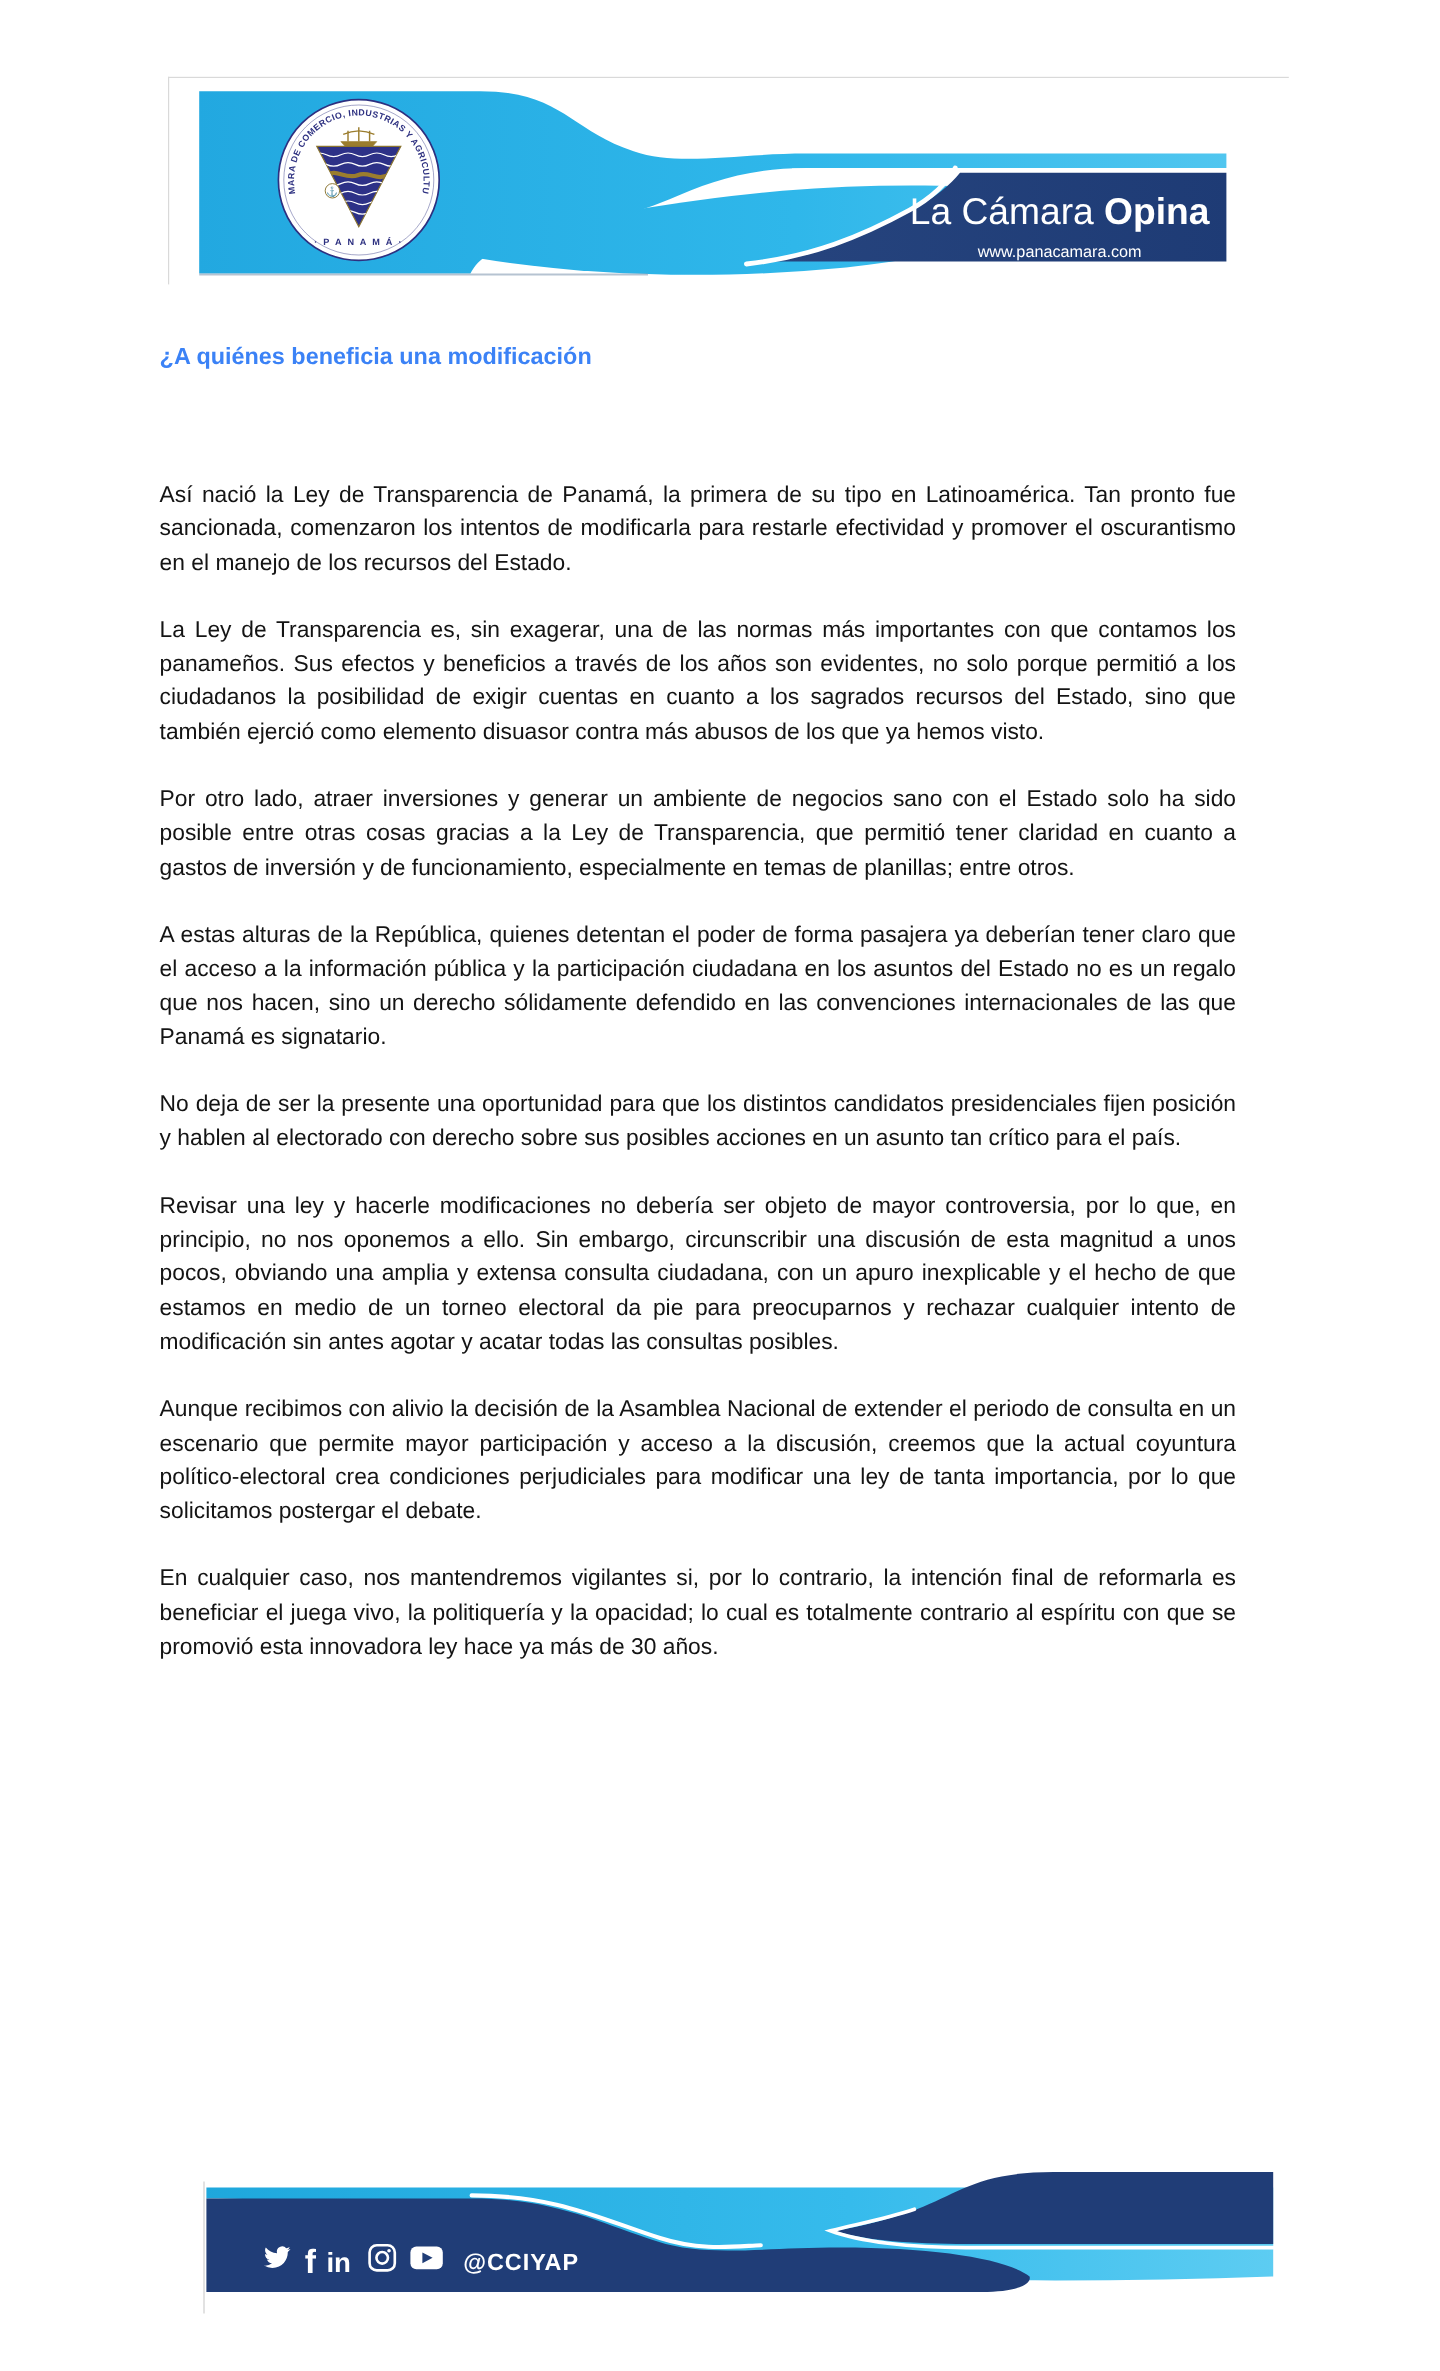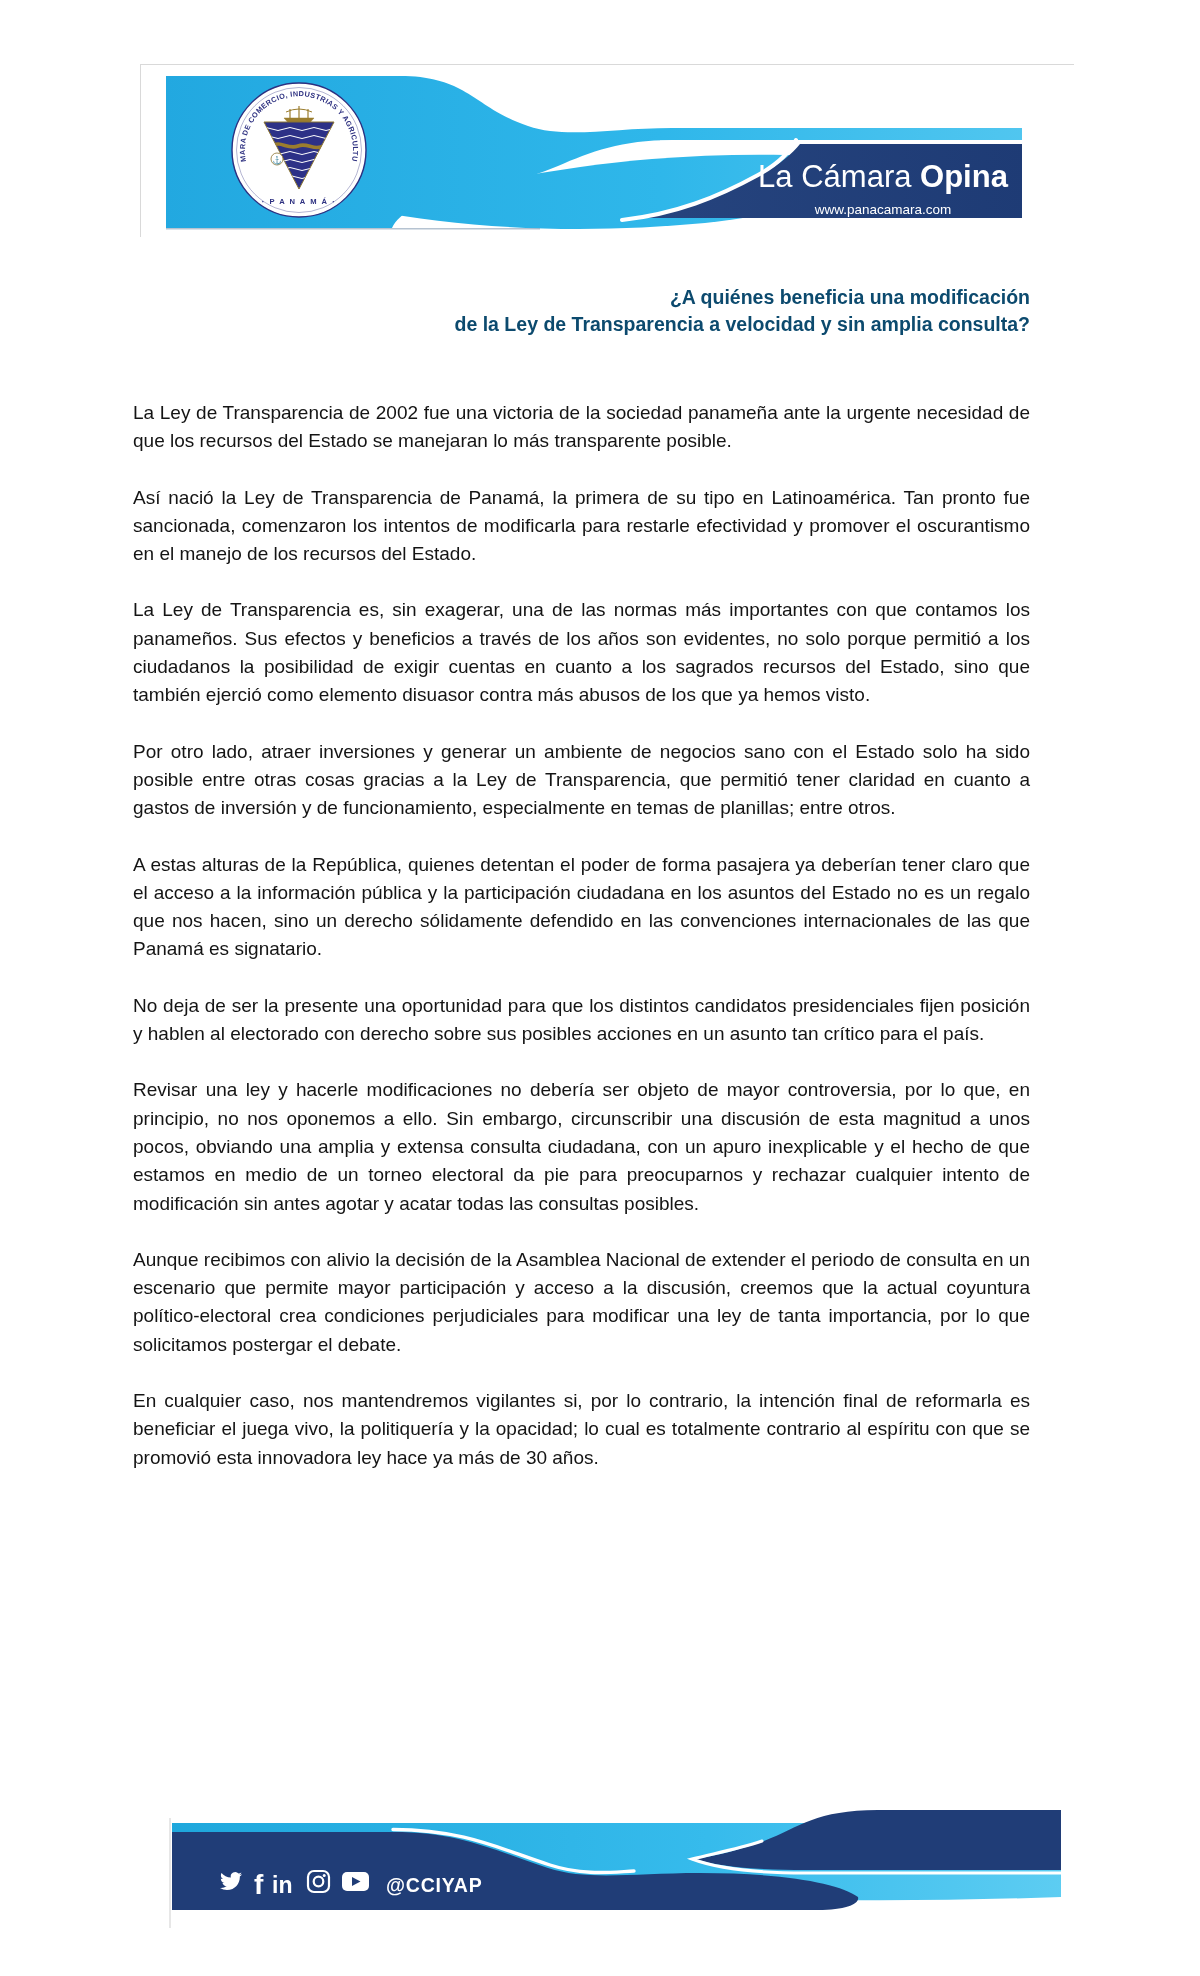--- a/index.html
+++ b/index.html
@@ -1,22 +1,22 @@
 <!DOCTYPE html>
 <html><head>
 <meta charset="utf-8">
 <style>
   html,body{margin:0;padding:0;background:#ffffff;}
   .page{position:relative;width:1200px;height:1976px;background:#ffffff;overflow:hidden;
         font-family:"Liberation Sans",sans-serif;}
   .header-frame{position:absolute;left:140px;top:64px;width:933px;height:172px;
         border-top:1px solid #d9d9d9;border-left:1px solid #d9d9d9;}
   .header-svg{position:absolute;left:160px;top:62px;width:913px;height:178px;}
-  .article-title{position:absolute;left:133px;top:284px;width:897px;text-align:right;
-        font-weight:bold;font-size:19.5px;line-height:27px;color:#0c4a6e;}
+  .article-title{position:absolute;left:133px;top:284px;width:897px;text-align:left;
+        font-weight:bold;font-size:19.5px;line-height:27px;color:#3b82f6;}
   .article-body{position:absolute;left:133px;top:399px;width:897px;}
   .article-body p{margin:0 0 28px 0;font-size:19px;line-height:28.3px;text-align:justify;
         color:#141414;}
   .footer-svg{position:absolute;left:160px;top:1800px;width:913px;height:135px;}
 </style>
 </head>
 <body>
 
 <div class="page">
 
@@ -79,27 +79,25 @@
         <path d="M100,115 q6,-3 12,0 t12,0 t12,0 t12,0 t12,0 t12,0"></path>
       </g>
       <path d="M112,84 C 120,78 128,88 138,84 C 148,80 154,90 165,83" stroke="#9b7d2e" stroke-width="3.6" fill="none" clip-path="url(#tri)"></path>
       <circle cx="117" cy="97" r="6" fill="#ffffff" stroke="#8a7430" stroke-width="0.8"></circle>
       <text x="117" y="100.5" font-size="8" text-anchor="middle" fill="#2d3187">⚓</text>
     </g>
   </svg>
 
   <div class="article-title">
     <div>¿A quiénes beneficia una modificación</div>
-    <div>de la Ley de Transparencia a velocidad y sin amplia consulta?</div>
   </div>
 
   <div class="article-body">
 
     <div>
-        <p>La Ley de Transparencia de 2002 fue una victoria de la sociedad panameña ante la urgente necesidad de que los recursos del Estado se manejaran lo más transparente posible.</p>
         <p>Así nació la Ley de Transparencia de Panamá, la primera de su tipo en Latinoamérica. Tan pronto fue sancionada, comenzaron los intentos de modificarla para restarle efectividad y promover el oscurantismo en el manejo de los recursos del Estado.</p>
         <p>La Ley de Transparencia es, sin exagerar, una de las normas más importantes con que contamos los panameños. Sus efectos y beneficios a través de los años son evidentes, no solo porque permitió a los ciudadanos la posibilidad de exigir cuentas en cuanto a los sagrados recursos del Estado, sino que también ejerció como elemento disuasor contra más abusos de los que ya hemos visto.</p>
         <p>Por otro lado, atraer inversiones y generar un ambiente de negocios sano con el Estado solo ha sido posible entre otras cosas gracias a la Ley de Transparencia, que permitió tener claridad en cuanto a gastos de inversión y de funcionamiento, especialmente en temas de planillas; entre otros.</p>
         <p>A estas alturas de la República, quienes detentan el poder de forma pasajera ya deberían tener claro que el acceso a la información pública y la participación ciudadana en los asuntos del Estado no es un regalo que nos hacen, sino un derecho sólidamente defendido en las convenciones internacionales de las que Panamá es signatario.</p>
         <p>No deja de ser la presente una oportunidad para que los distintos candidatos presidenciales fijen posición y hablen al electorado con derecho sobre sus posibles acciones en un asunto tan crítico para el país.</p>
         <p>Revisar una ley y hacerle modificaciones no debería ser objeto de mayor controversia, por lo que, en principio, no nos oponemos a ello. Sin embargo, circunscribir una discusión de esta magnitud a unos pocos, obviando una amplia y extensa consulta ciudadana, con un apuro inexplicable y el hecho de que estamos en medio de un torneo electoral da pie para preocuparnos y rechazar cualquier intento de modificación sin antes agotar y acatar todas las consultas posibles.</p>
         <p>Aunque recibimos con alivio la decisión de la Asamblea Nacional de extender el periodo de consulta en un escenario que permite mayor participación y acceso a la discusión, creemos que la actual coyuntura político-electoral crea condiciones perjudiciales para modificar una ley de tanta importancia, por lo que solicitamos postergar el debate.</p>
         <p>En cualquier caso, nos mantendremos vigilantes si, por lo contrario, la intención final de reformarla es beneficiar el juega vivo, la politiquería y la opacidad; lo cual es totalmente contrario al espíritu con que se promovió esta innovadora ley hace ya más de 30 años.</p>
       </div>
   </div>

